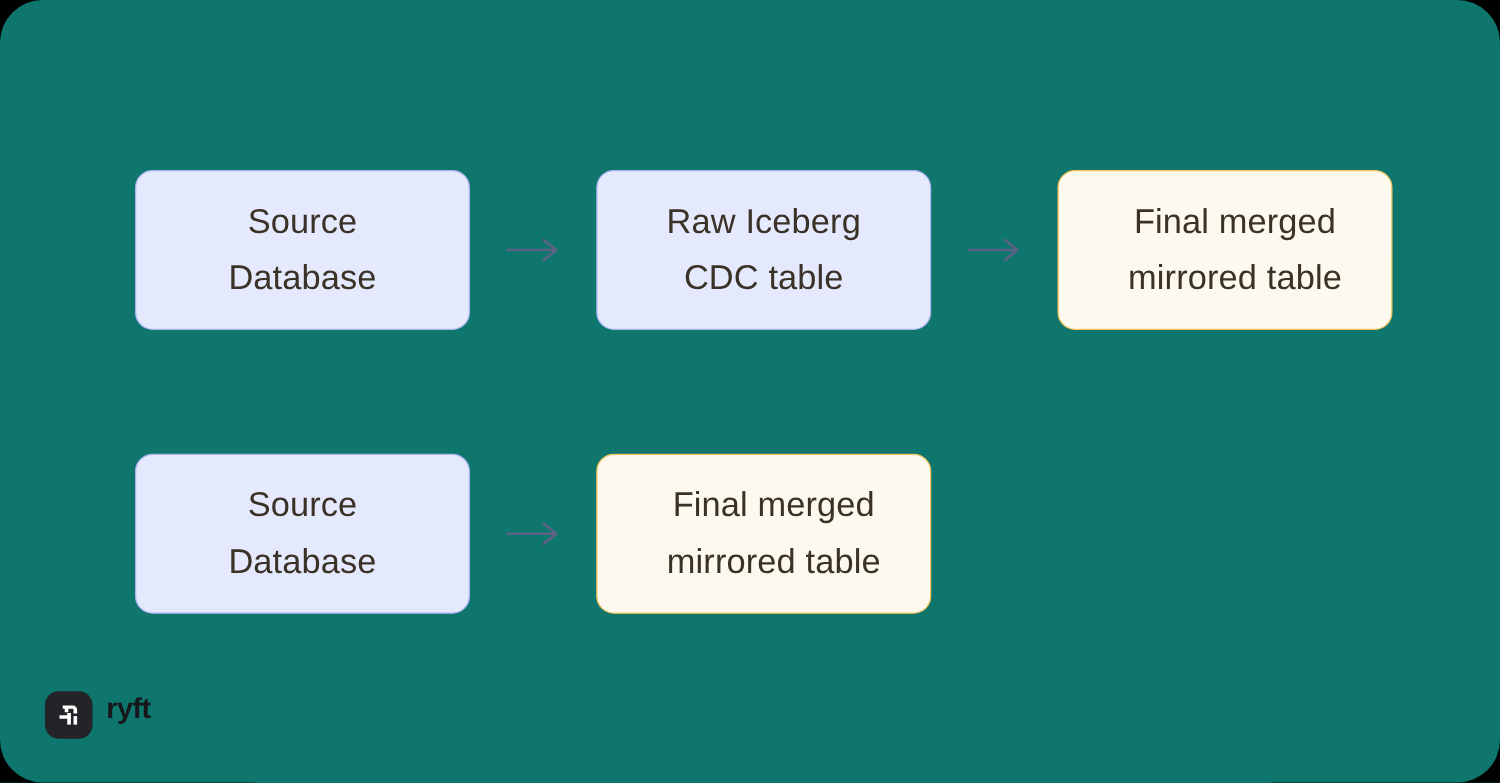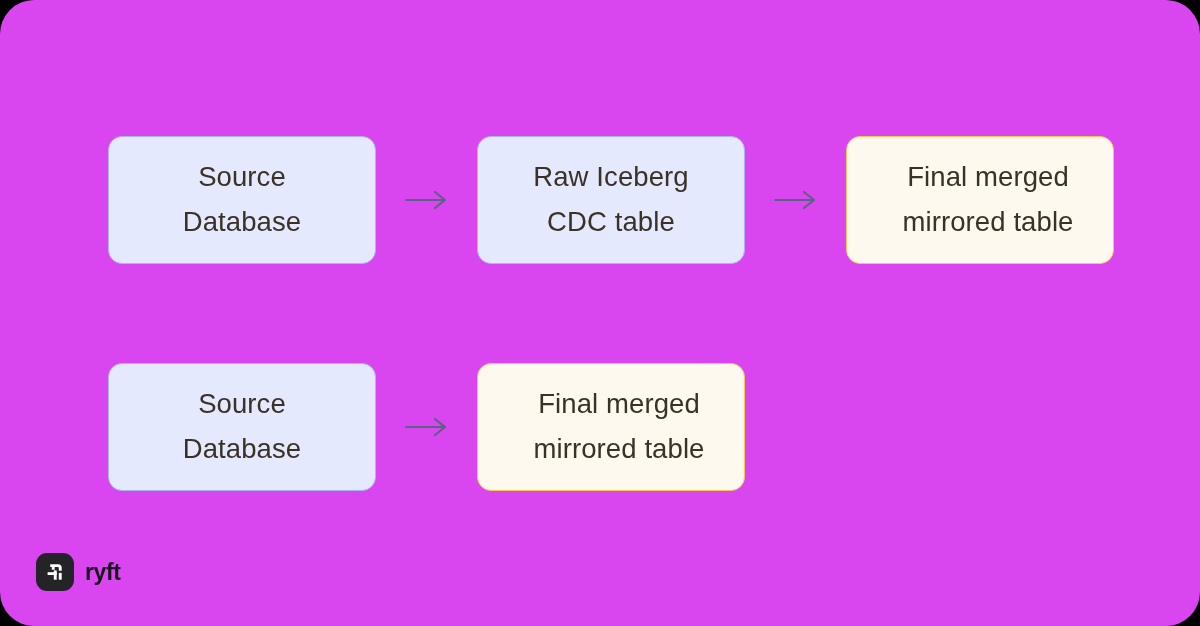--- a/index.html
+++ b/index.html
@@ -14,21 +14,21 @@
     overflow: hidden;
     font-family: "Liberation Sans", sans-serif;
   }
 
   .card {
     position: absolute;
     left: 0;
     top: 0;
     width: 1200px;
     height: 626px;
-    background: #d946ef;
+    background: #0f766e;
     border-radius: 34px;
     box-sizing: border-box;
     overflow: hidden;
   }
 
   .diagram {
     position: absolute;
     left: 0;
     top: 0;
     width: 1200px;
@@ -84,21 +84,20 @@
     justify-content: center;
   }
   .arrow svg { display: block; }
 
   
   .logo {
     position: absolute;
     left: 36px;
     top: 553px;
     display: flex;
-    align-items: center;
     gap: 11px;
   }
   .logo-mark {
     width: 38px;
     height: 38px;
     border-radius: 11px;
     background: #232328;
     display: flex;
     align-items: center;
     justify-content: center;

